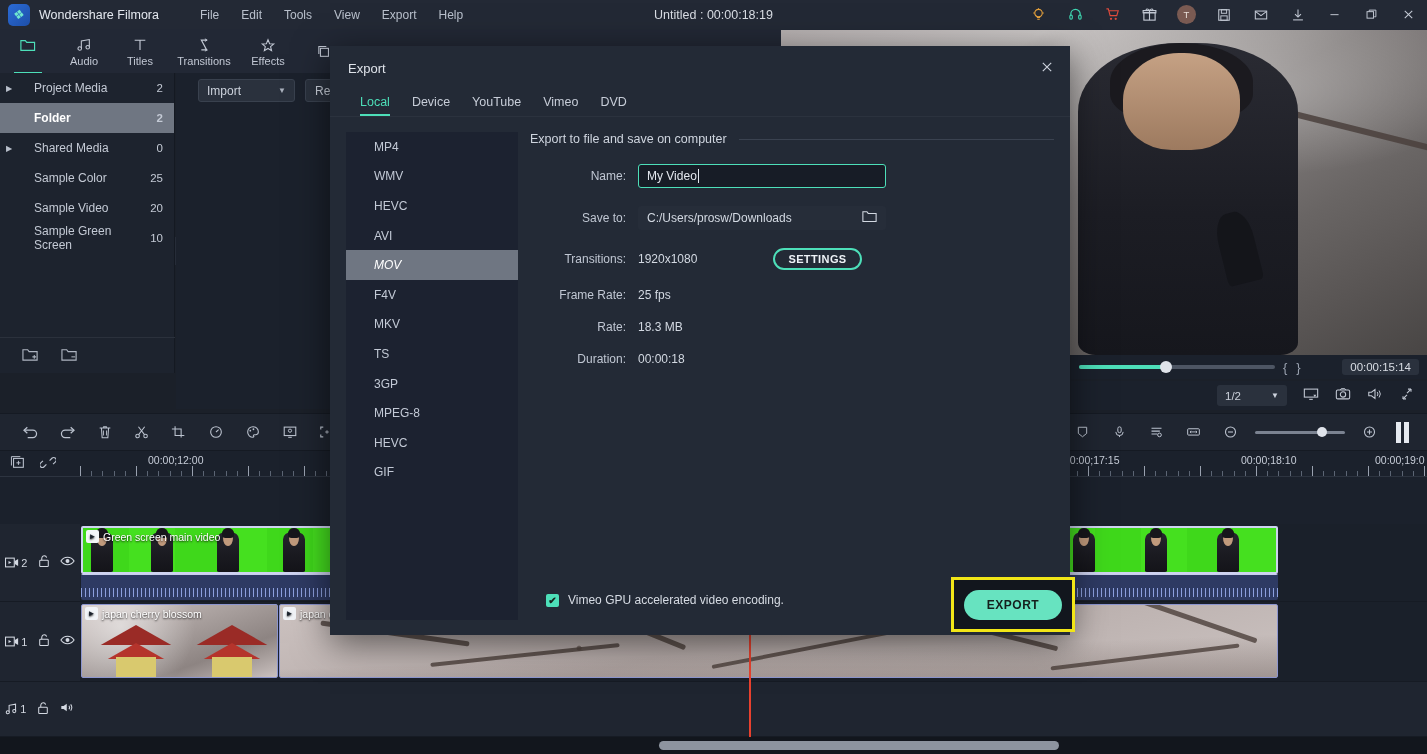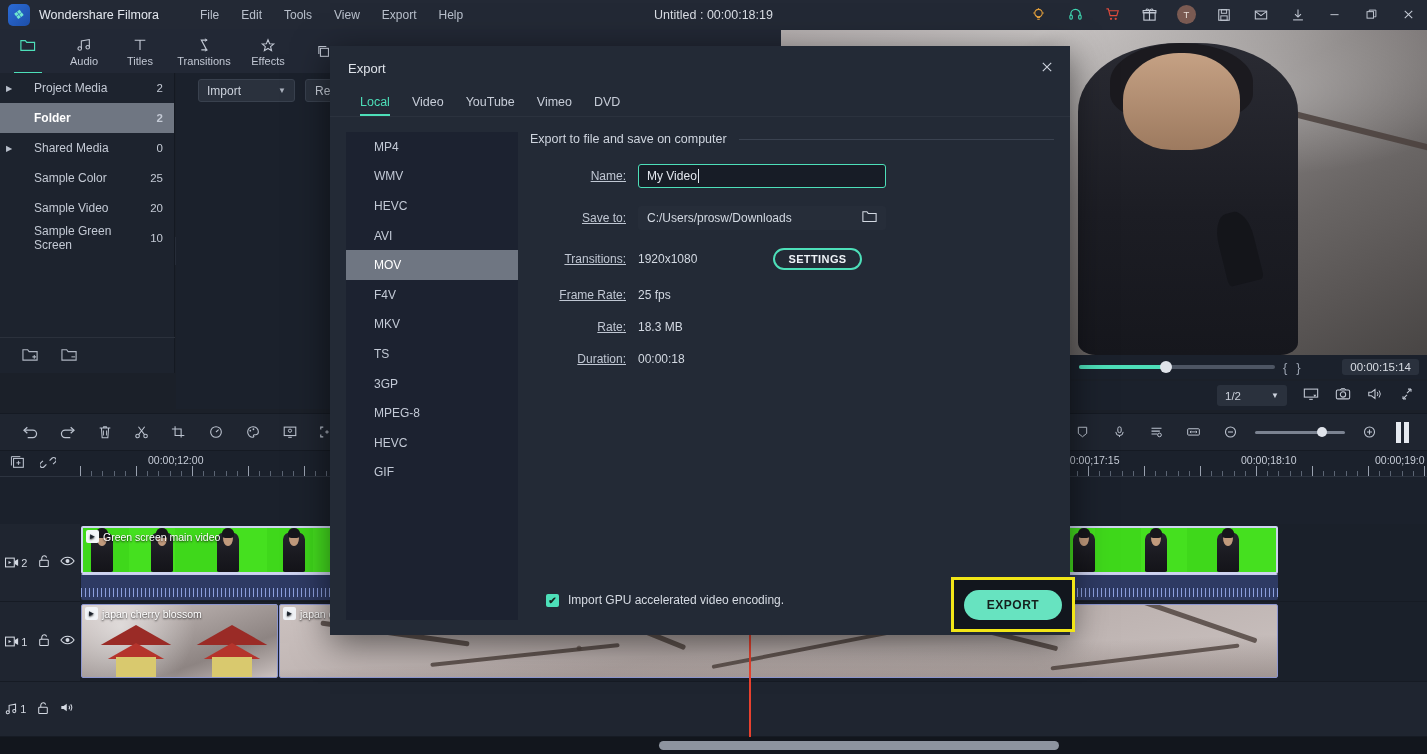--- a/index.html
+++ b/index.html
@@ -302,28 +302,28 @@
   .dtab.active::after { content: ""; position: absolute; left: 0; right: 0; bottom: 0; height: 2px; background: #4ddfb9; }
 
   .fmt-list {
     position: absolute; left: 16px; top: 86px; width: 172px; height: 488px;
     background: #1c2230; overflow: hidden;
   }
   .fmt {
     height: 29.6px; display: flex; align-items: center; padding-left: 28px;
     font-size: 12px; color: #c3cad6; cursor: default;
   }
-  .fmt.sel { background: #6f7682; color: #ffffff; }
+  .fmt.sel { background: #6f7682; color: #ffffff; font-style: italic; }
 
   .right-pane { position: absolute; left: 200px; top: 86px; width: 524px; }
   .pane-head { display: flex; align-items: center; gap: 12px; font-size: 12.5px; color: #cfd5df; }
   .pane-head .rule { flex: 1; height: 1px; background: #3a4250; }
 
   .frow { display: flex; align-items: center; margin-top: 18px; }
-  .frow .flabel { width: 108px; text-align: right; font-size: 12px; color: #c0c7d3; padding-right: 12px; text-decoration: underline; }
+  .frow .flabel { width: 108px; text-align: right; font-size: 12px; color: #c0c7d3; padding-right: 12px; }
   .inp-name {
     width: 248px; height: 24px; background: #171c26; border: 1px solid #4ddfb9; border-radius: 3px;
     display: flex; align-items: center; padding: 0 8px; font-size: 12px; color: #e3e7ee;
   }
   .caret-bar { width: 1px; height: 14px; background: #e3e7ee; margin-left: 1px; }
   .inp-path {
     width: 248px; height: 24px; background: #262d39; border-radius: 3px;
     display: flex; align-items: center; justify-content: space-between; padding: 0 9px;
     font-size: 12px; color: #d3d9e2;
   }
@@ -1011,21 +1011,21 @@
   <div class="dlg">
     <div class="dlg-title">Export</div>
     <div class="dlg-close">
       <svg width="14" height="14" viewBox="0 0 16 16">
           <path d="M3.2 3.2l9.6 9.6M12.8 3.2l-9.6 9.6" stroke="#cdd3dd" stroke-width="1.3"></path>
         </svg>
     </div>
 
     <div class="dlg-tabs">
       <div class="dtab active">Local</div>
-      <div class="dtab">Video</div>
+      <div class="dtab">Device</div>
       <div class="dtab">YouTube</div>
       <div class="dtab">Vimeo</div>
       <div class="dtab">DVD</div>
     </div>
 
     <div class="fmt-list">
       <div class="fmt">MP4</div>
       <div class="fmt">WMV</div>
       <div class="fmt">HEVC</div>
       <div class="fmt">AVI</div>
@@ -1083,20 +1083,20 @@
 
       <div class="frow">
         <div class="flabel">Duration:</div>
         <div class="fval">00:00:18</div>
       </div>
     </div>
   </div>
 
   <div class="gpu-row">
     <span class="chk">✔</span>
-    <span class="gpu-lbl">Import GPU accelerated video encoding.</span>
+    <span class="gpu-lbl">Vimeo GPU accelerated video encoding.</span>
   </div>
 
   <div class="export-hl">
     <div class="export-btn">EXPORT</div>
   </div>
 
 </div>
 
 </body></html>

